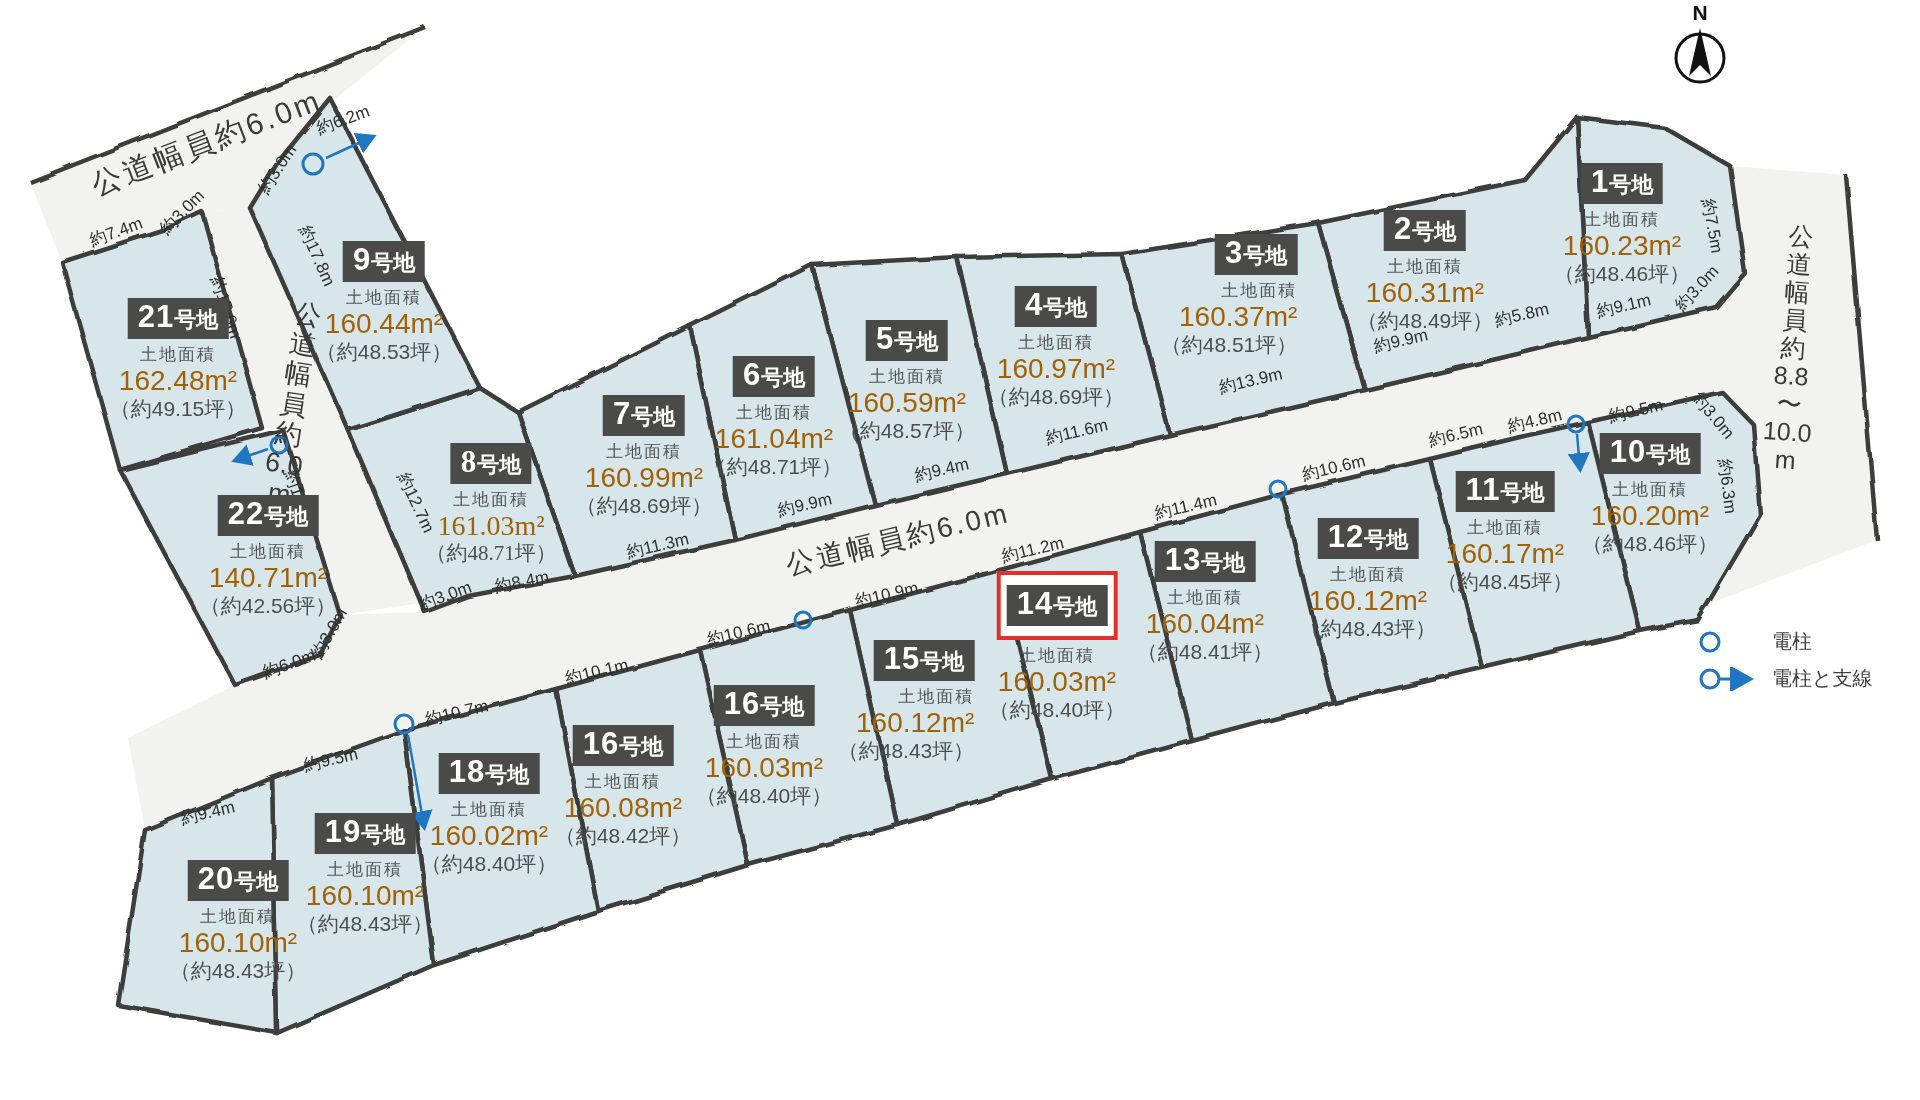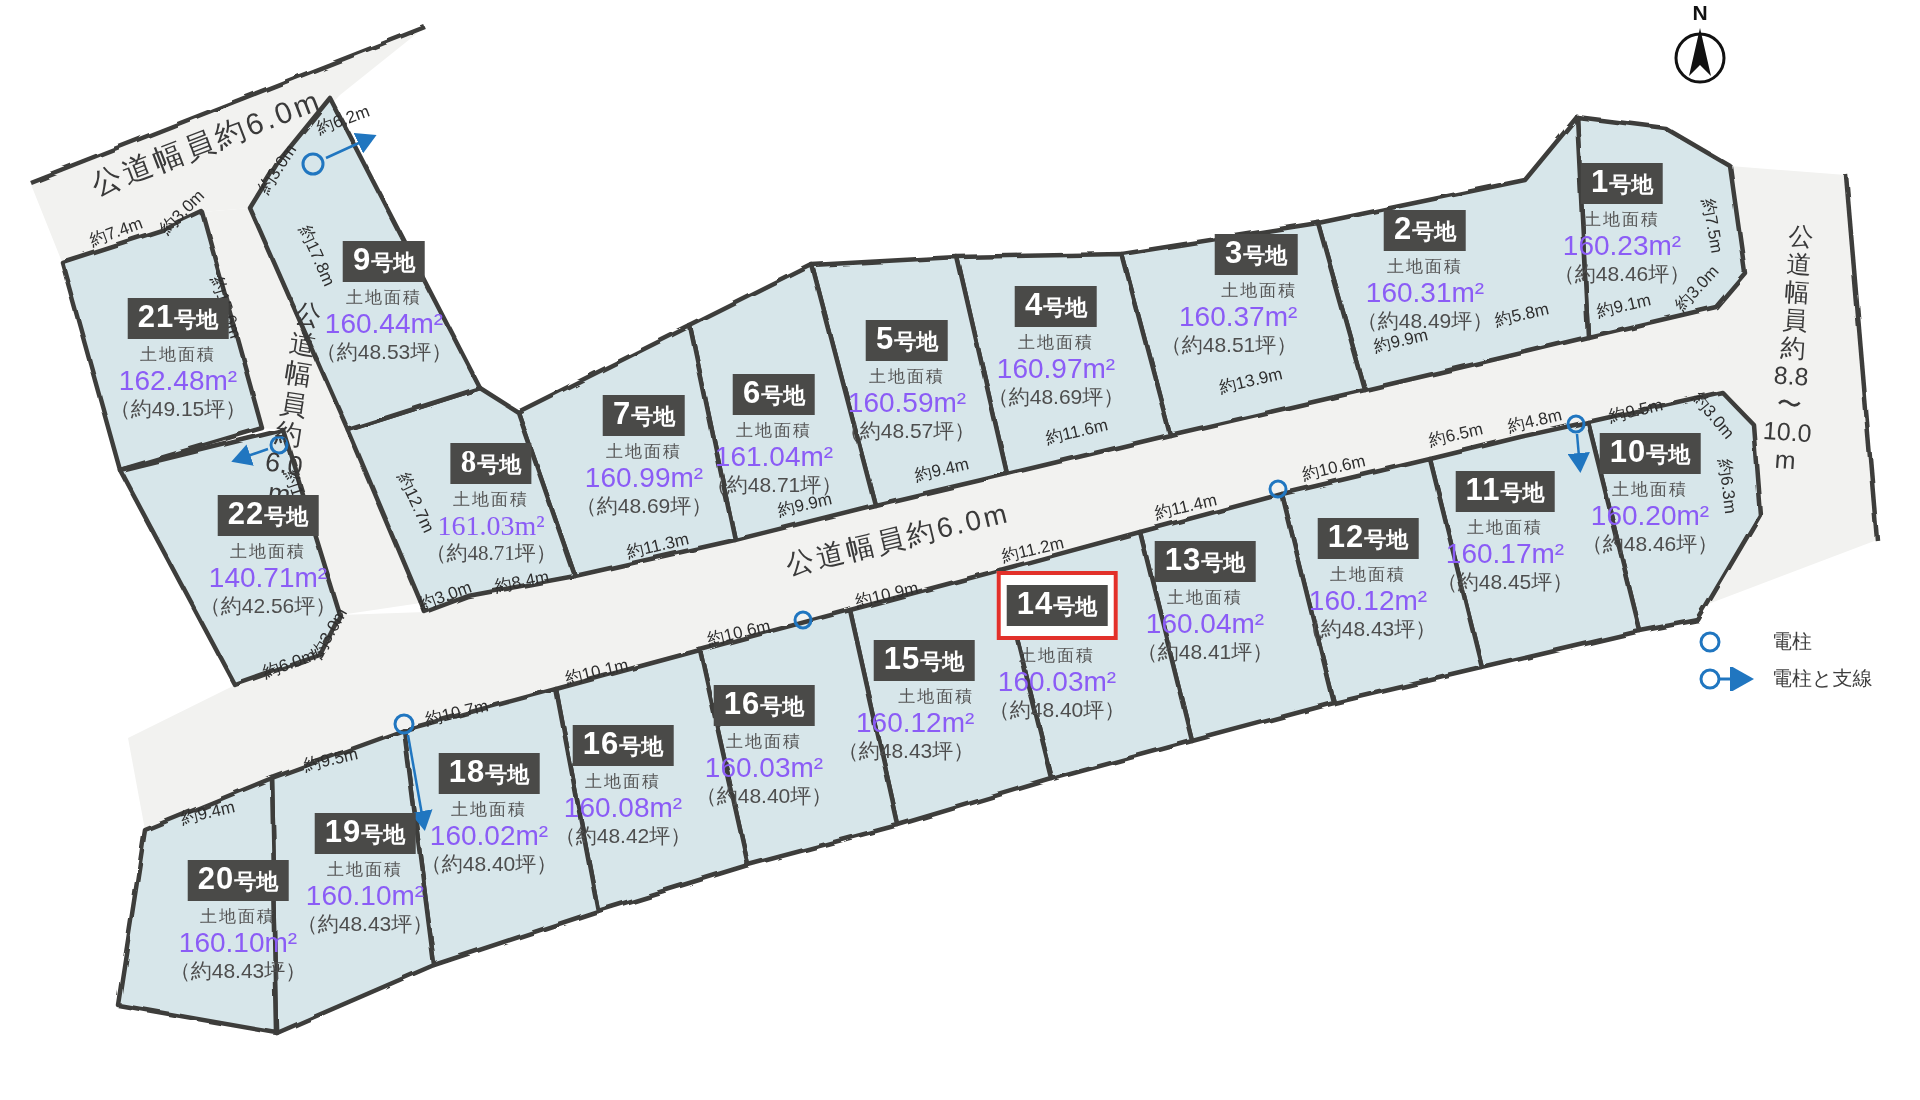--- a/index.html
+++ b/index.html
@@ -9,21 +9,21 @@
   svg.map{position:absolute;left:0;top:0;}
   .dimtext{font-size:17px;fill:#2e2e2e;}
   .roadlabel{font-size:30px;fill:#3a3a3a;letter-spacing:3px;font-weight:500;}
   .plot-label{position:absolute;transform:translateX(-50%);text-align:center;
               color:#4e4e4e;line-height:1.1;z-index:5;white-space:nowrap;}
   .badge{display:inline-block;background:#4a4a48;color:#fff;padding:2px 10px 5px;}
   .badge .num{font-size:31px;font-weight:bold;letter-spacing:1px;}
   .badge .suffix{font-size:22px;font-weight:bold;}
   .hl{display:inline-block;border:4px solid #e2302a;background:#fefefe;padding:10px 6px;}
   .alabel{font-size:17px;margin-top:7px;color:#555;letter-spacing:2px;}
-  .aval{font-size:28px;color:#8b5cf6;margin-top:1px;}
+  .aval{font-size:28px;color:#a16207;margin-top:1px;}
   .atsubo{font-size:21px;color:#4e4e4e;}
   .vroad{position:absolute;display:flex;flex-direction:column;align-items:center;
          color:#3a3a3a;line-height:1.12;z-index:4;}
   .vroad span{display:block;}
   #vroad-left{left:288px;top:300px;width:44px;font-size:27px;transform:rotate(9deg);transform-origin:50% 0;}
   #vroad-right{left:1778px;top:222px;width:48px;font-size:25px;transform:rotate(4deg);transform-origin:50% 0;}
   .legend{position:absolute;left:1688px;top:592px;z-index:6;font-size:20px;color:#3f3f3f;margin-top:36px;}
   .legend .row{display:flex;align-items:center;margin-bottom:10px;}
   .legend .sym{width:72px;height:24px;margin-right:12px;}
   .north{position:absolute;left:1668px;top:2px;width:64px;text-align:center;z-index:6;color:#111;}
@@ -195,21 +195,21 @@
       <span>電柱と支線</span>
     </div>
   </div>
 
   <div id="labels">
       <div class="plot-label" style="left: 1622px; top: 163px;"><div class="badge"><span class="num">1</span><span class="suffix">号地</span></div><div class="alabel">土地面積</div><div class="aval">160.23m²</div><div class="atsubo">（約48.46坪）</div></div>
       <div class="plot-label" style="left: 1425px; top: 210px;"><div class="badge"><span class="num">2</span><span class="suffix">号地</span></div><div class="alabel">土地面積</div><div class="aval">160.31m²</div><div class="atsubo">（約48.49坪）</div></div>
       <div class="plot-label" style="left: 1229px; top: 234px; text-align: right;"><div class="badge"><span class="num">3</span><span class="suffix">号地</span></div><div class="alabel">土地面積</div><div class="aval">160.37m²</div><div class="atsubo">（約48.51坪）</div></div>
       <div class="plot-label" style="left: 1056px; top: 286px;"><div class="badge"><span class="num">4</span><span class="suffix">号地</span></div><div class="alabel">土地面積</div><div class="aval">160.97m²</div><div class="atsubo">（約48.69坪）</div></div>
       <div class="plot-label" style="left: 907px; top: 320px;"><div class="badge"><span class="num">5</span><span class="suffix">号地</span></div><div class="alabel">土地面積</div><div class="aval">160.59m²</div><div class="atsubo">（約48.57坪）</div></div>
-      <div class="plot-label" style="left: 774px; top: 356px; margin-top: 18px;"><div class="badge"><span class="num">6</span><span class="suffix">号地</span></div><div class="alabel">土地面積</div><div class="aval">161.04m²</div><div class="atsubo">（約48.71坪）</div></div>
+      <div class="plot-label" style="left: 774px; top: 356px;"><div class="badge"><span class="num">6</span><span class="suffix">号地</span></div><div class="alabel">土地面積</div><div class="aval">161.04m²</div><div class="atsubo">（約48.71坪）</div></div>
       <div class="plot-label" style="left: 644px; top: 395px;"><div class="badge"><span class="num">7</span><span class="suffix">号地</span></div><div class="alabel">土地面積</div><div class="aval">160.99m²</div><div class="atsubo">（約48.69坪）</div></div>
       <div class="plot-label" style="left: 491px; top: 443px; font-family: Liberation Serif, serif;"><div class="badge"><span class="num">8</span><span class="suffix">号地</span></div><div class="alabel">土地面積</div><div class="aval">161.03m²</div><div class="atsubo">（約48.71坪）</div></div>
       <div class="plot-label" style="left: 384px; top: 241px;"><div class="badge"><span class="num">9</span><span class="suffix">号地</span></div><div class="alabel">土地面積</div><div class="aval">160.44m²</div><div class="atsubo">（約48.53坪）</div></div>
       <div class="plot-label" style="left: 1650px; top: 433px;"><div class="badge"><span class="num">10</span><span class="suffix">号地</span></div><div class="alabel">土地面積</div><div class="aval">160.20m²</div><div class="atsubo">（約48.46坪）</div></div>
       <div class="plot-label" style="left: 1505px; top: 471px;"><div class="badge"><span class="num">11</span><span class="suffix">号地</span></div><div class="alabel">土地面積</div><div class="aval">160.17m²</div><div class="atsubo">（約48.45坪）</div></div>
       <div class="plot-label" style="left: 1368px; top: 518px;"><div class="badge"><span class="num">12</span><span class="suffix">号地</span></div><div class="alabel">土地面積</div><div class="aval">160.12m²</div><div class="atsubo">（約48.43坪）</div></div>
       <div class="plot-label" style="left: 1205px; top: 541px;"><div class="badge"><span class="num">13</span><span class="suffix">号地</span></div><div class="alabel">土地面積</div><div class="aval">160.04m²</div><div class="atsubo">（約48.41坪）</div></div>
       <div class="plot-label" style="left: 1057px; top: 571px;"><div class="hl"><div class="badge"><span class="num">14</span><span class="suffix">号地</span></div></div><div class="alabel">土地面積</div><div class="aval">160.03m²</div><div class="atsubo">（約48.40坪）</div></div>
       <div class="plot-label" style="left: 906px; top: 640px; text-align: right;"><div class="badge"><span class="num">15</span><span class="suffix">号地</span></div><div class="alabel">土地面積</div><div class="aval">160.12m²</div><div class="atsubo">（約48.43坪）</div></div>
       <div class="plot-label" style="left: 764px; top: 685px;"><div class="badge"><span class="num">16</span><span class="suffix">号地</span></div><div class="alabel">土地面積</div><div class="aval">160.03m²</div><div class="atsubo">（約48.40坪）</div></div>

